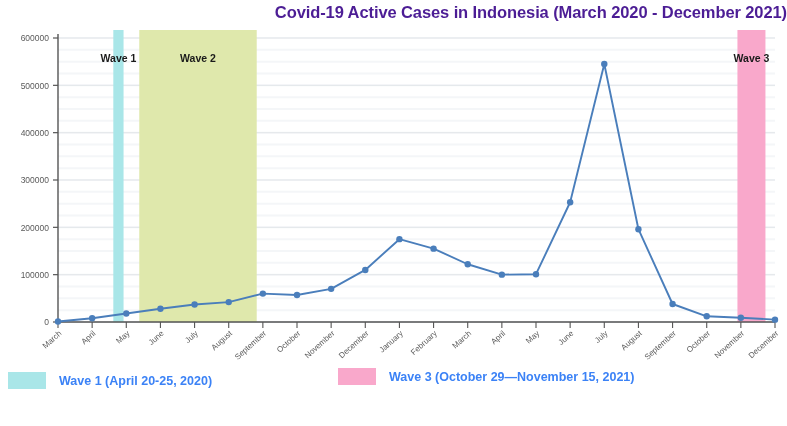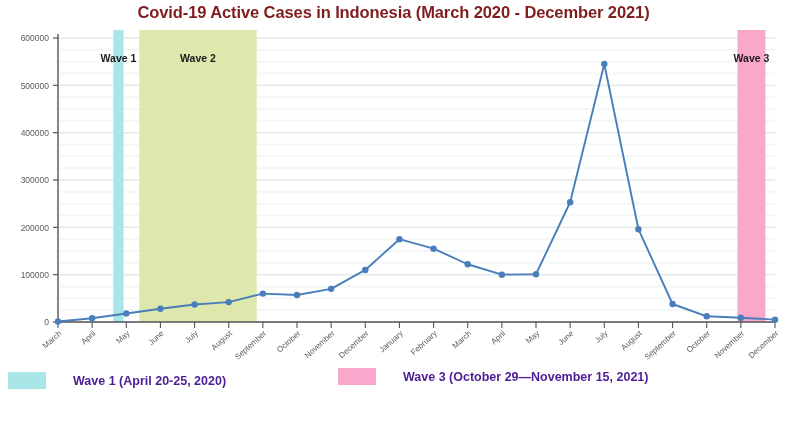--- a/index.html
+++ b/index.html
@@ -5,22 +5,22 @@
   html,body{margin:0;padding:0;}
   body{
     width:787px;height:426px;
     background:#ffffff;
     font-family:"Liberation Sans", sans-serif;
     overflow:hidden;
     position:relative;
   }
   #chart-title{
     position:absolute;left:0;top:3px;width:787px;
-    text-align:center;
-    font-size:16.5px;font-weight:bold;color:#7f1d1d;
+    text-align:right;
+    font-size:16.5px;font-weight:bold;color:#4c1d95;
     letter-spacing:-0.1px;
   }
   #plot-wrap{
     position:absolute;
     left:0;top:0;width:787px;height:370px;
   }
   svg{display:block;}
   .ytick-label{
     font-family:"Liberation Sans", sans-serif;
     font-size:8.5px;fill:#5a5a5a;
@@ -38,22 +38,22 @@
     position:absolute;left:0;top:368px;width:787px;height:58px;
   }
   .legend-row{
     position:absolute;
     display:flex;align-items:center;
   }
   .legend-swatch{
     width:38px;height:17px;flex:0 0 auto;
   }
   .legend-text{
-    margin-left:27px;
-    font-size:12.5px;font-weight:bold;color:#4c1d95;
+    margin-left:13px;
+    font-size:12.5px;font-weight:bold;color:#3b82f6;
     white-space:nowrap;
   }
   #lg-w1{left:8px;top:4px;}
   #lg-w2{left:8px;top:31px;}
   #lg-w3{left:338px;top:0;text-align:right;}
 </style>
 </head>
 <body>
 
 <div id="chart-title">Covid-19 Active Cases in Indonesia (March 2020 - December 2021)</div>

